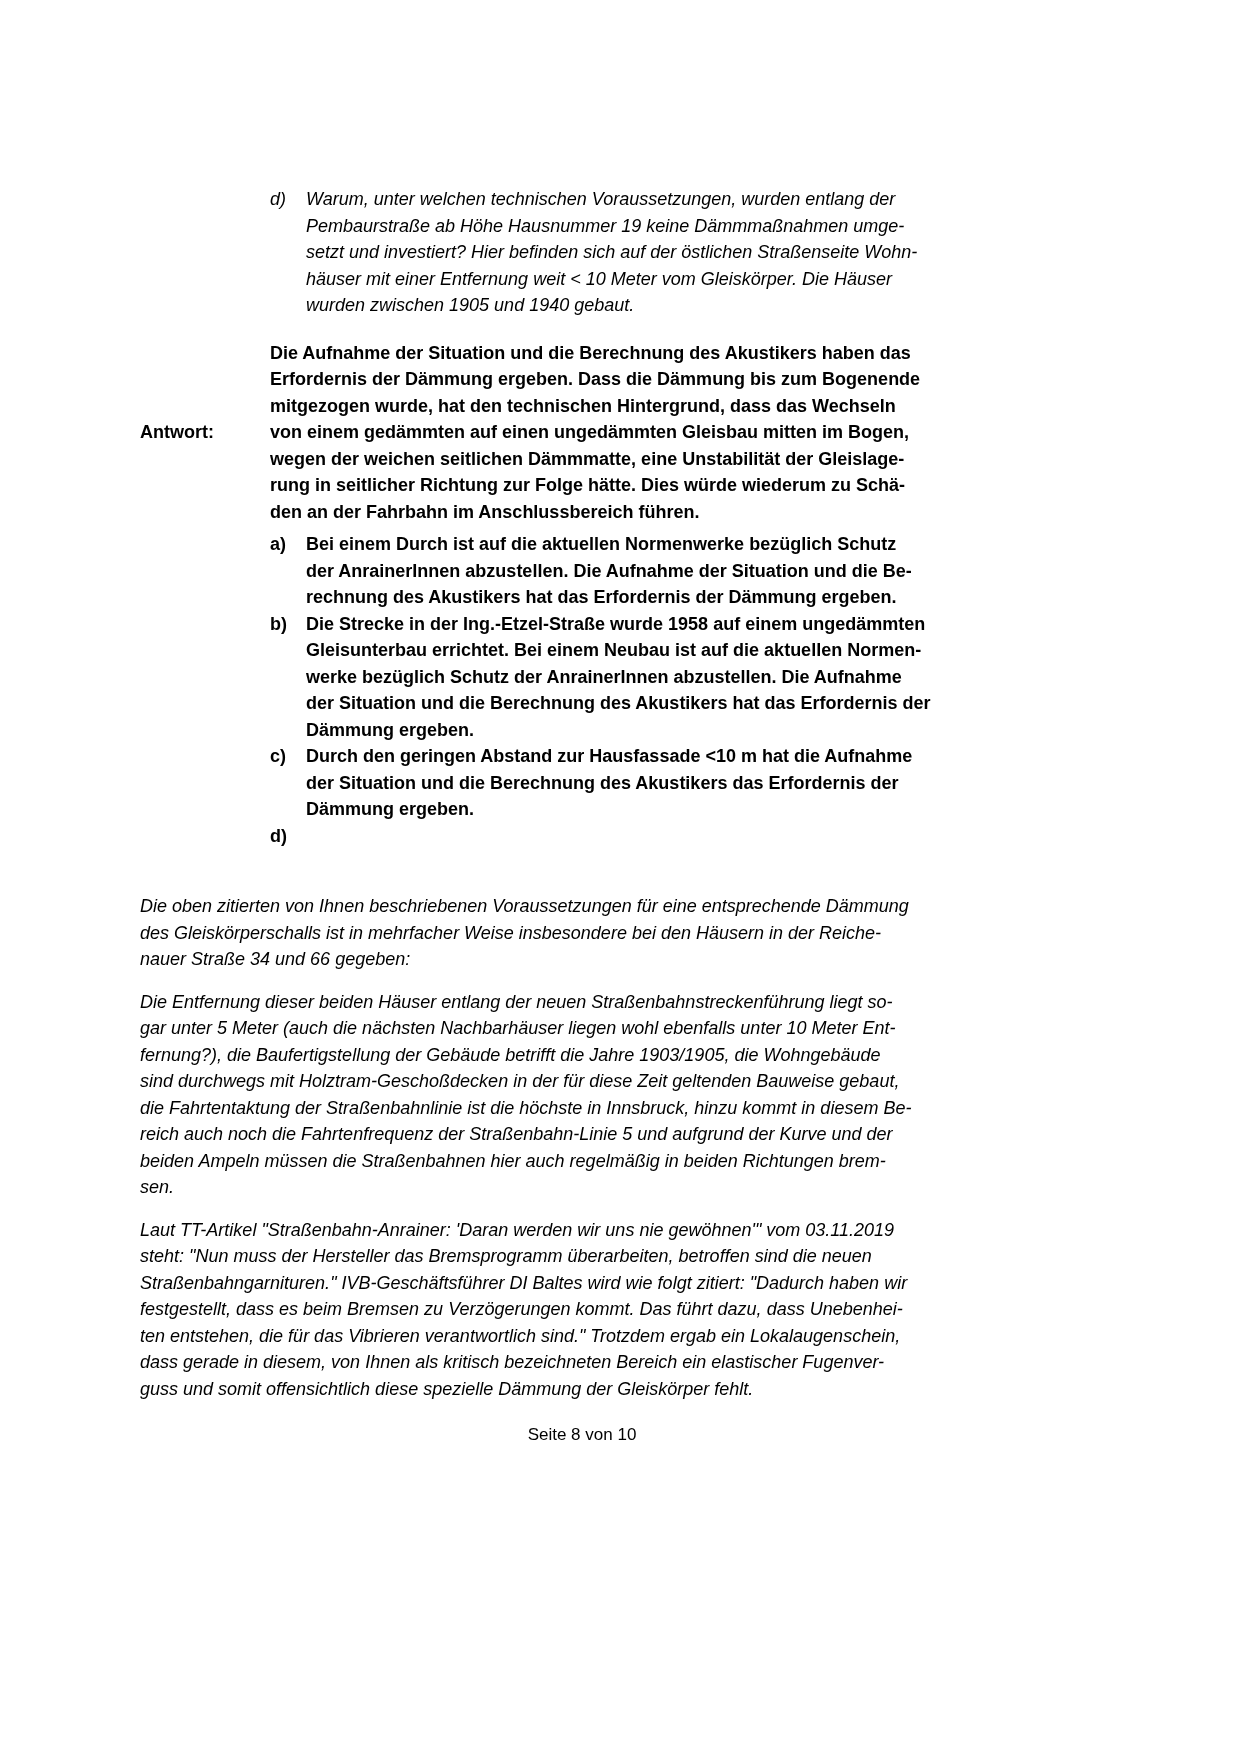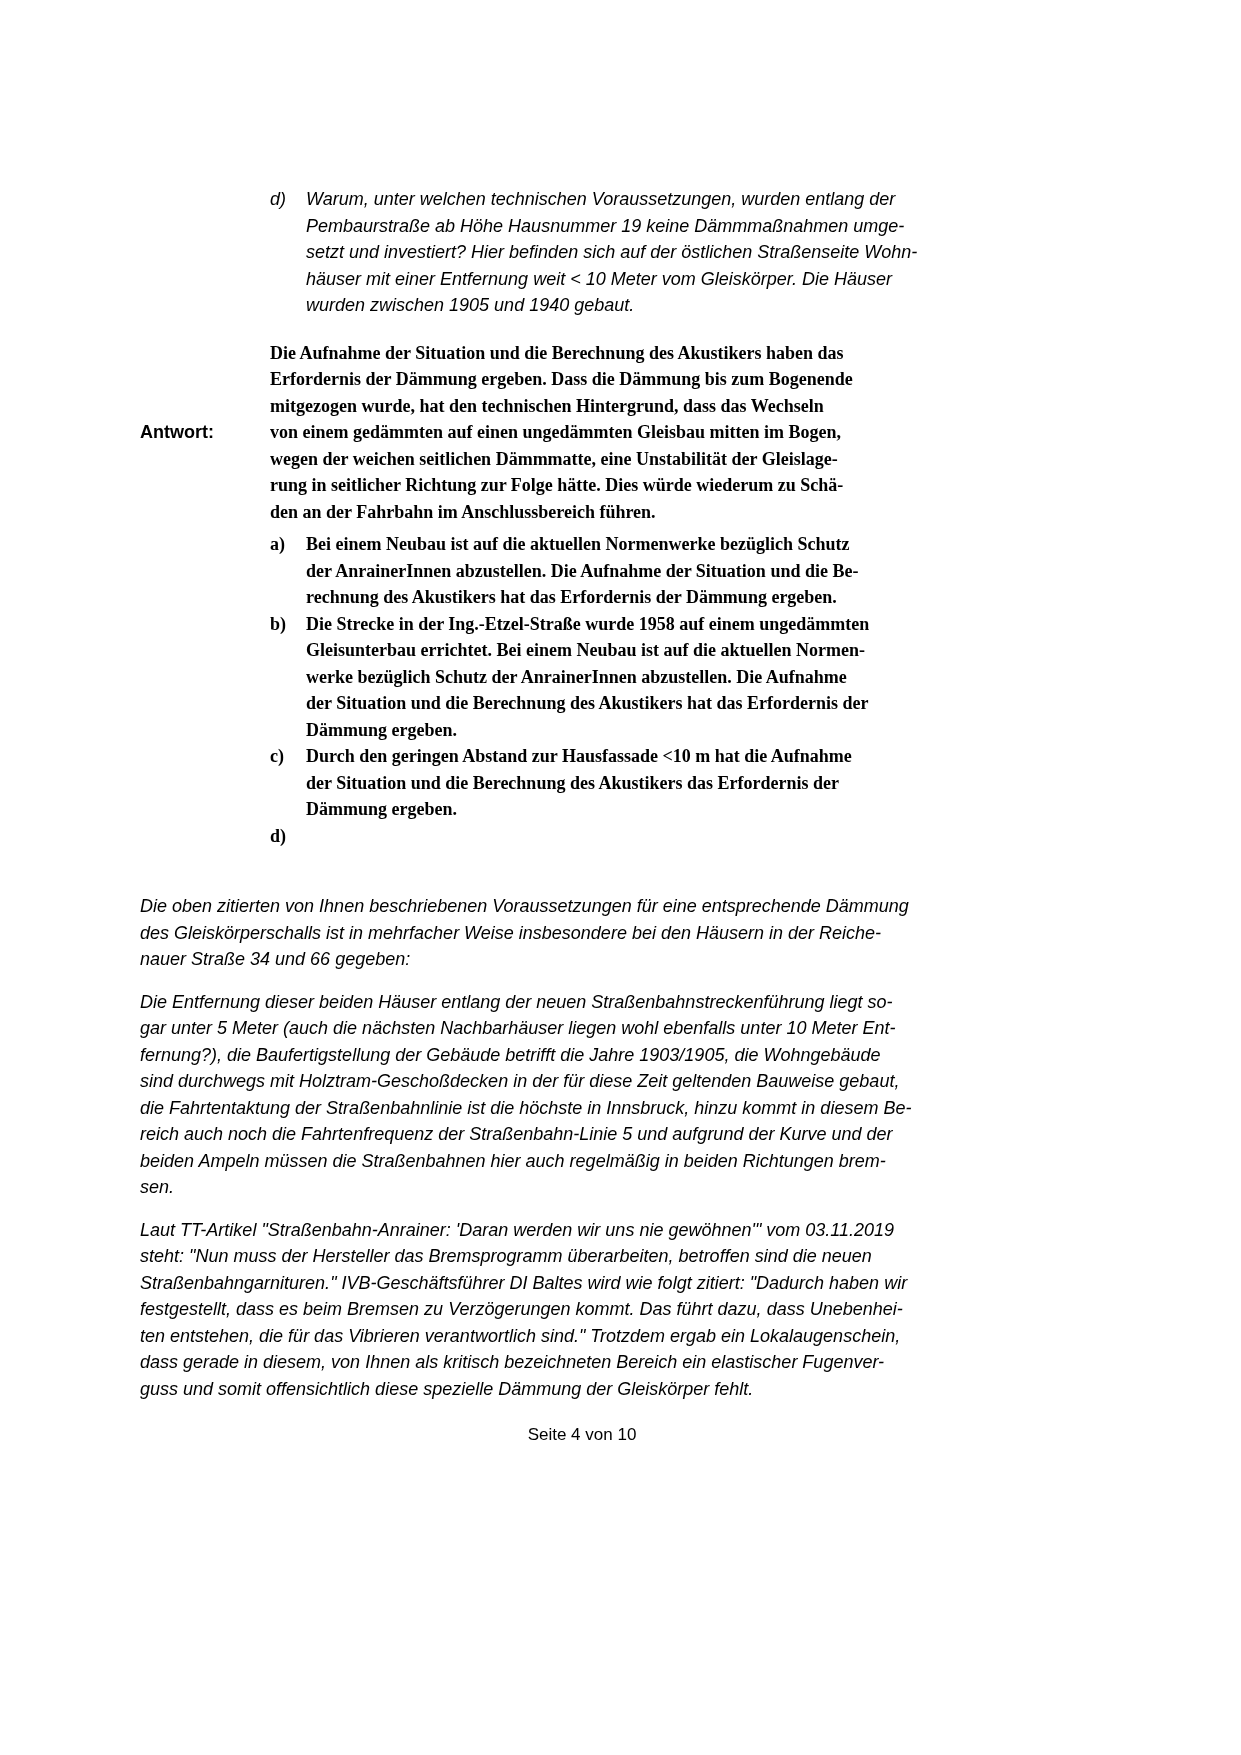--- a/index.html
+++ b/index.html
@@ -19,21 +19,21 @@
     width: 1241px;
     min-height: 1755px;
     padding: 186px 120px 40px 140px;
   }
   .txt {
     font-size: 18px;
     line-height: 26.5px;
     white-space: pre-line;
   }
   .italic { font-style: italic; }
-  .bold { font-weight: bold; font-family: Liberation Serif, serif; }
+  .bold { font-weight: bold; }
 
   
   .question-block {
     display: flex;
     margin-left: 130px;
     margin-bottom: 21px;
   }
   .marker {
     flex: 0 0 36px;
     font-size: 18px;
@@ -111,21 +111,21 @@
 mitgezogen wurde, hat den technischen Hintergrund, dass das Wechseln
 von einem gedämmten auf einen ungedämmten Gleisbau mitten im Bogen,
 wegen der weichen seitlichen Dämmmatte, eine Unstabilität der Gleislage-
 rung in seitlicher Richtung zur Folge hätte. Dies würde wiederum zu Schä-
 den an der Fahrbahn im Anschlussbereich führen.</div>
   </div>
 
   <div class="answer-list">
     <div class="list-item">
       <span class="marker bold">a)</span>
-      <div class="txt bold item-text">Bei einem Neubau ist auf die aktuellen Normenwerke bezüglich Schutz
+      <div class="txt bold item-text">Bei einem Durch ist auf die aktuellen Normenwerke bezüglich Schutz
 der AnrainerInnen abzustellen. Die Aufnahme der Situation und die Be-
 rechnung des Akustikers hat das Erfordernis der Dämmung ergeben.</div>
     </div>
     <div class="list-item">
       <span class="marker bold">b)</span>
       <div class="txt bold item-text">Die Strecke in der Ing.-Etzel-Straße wurde 1958 auf einem ungedämmten
 Gleisunterbau errichtet. Bei einem Neubau ist auf die aktuellen Normen-
 werke bezüglich Schutz der AnrainerInnen abzustellen. Die Aufnahme
 der Situation und die Berechnung des Akustikers hat das Erfordernis der
 Dämmung ergeben.</div>
@@ -154,16 +154,16 @@
 sen.</div>
   <div class="txt italic body-paragraph">Laut TT-Artikel "Straßenbahn-Anrainer: 'Daran werden wir uns nie gewöhnen'" vom 03.11.2019
 steht: "Nun muss der Hersteller das Bremsprogramm überarbeiten, betroffen sind die neuen
 Straßenbahngarnituren." IVB-Geschäftsführer DI Baltes wird wie folgt zitiert: "Dadurch haben wir
 festgestellt, dass es beim Bremsen zu Verzögerungen kommt. Das führt dazu, dass Unebenhei-
 ten entstehen, die für das Vibrieren verantwortlich sind." Trotzdem ergab ein Lokalaugenschein,
 dass gerade in diesem, von Ihnen als kritisch bezeichneten Bereich ein elastischer Fugenver-
 guss und somit offensichtlich diese spezielle Dämmung der Gleiskörper fehlt.</div>
 
   <div class="page-footer">
-    <span>Seite 4 von 10</span>
+    <span>Seite 8 von 10</span>
   </div>
 
 </div>
 
 </body></html>

